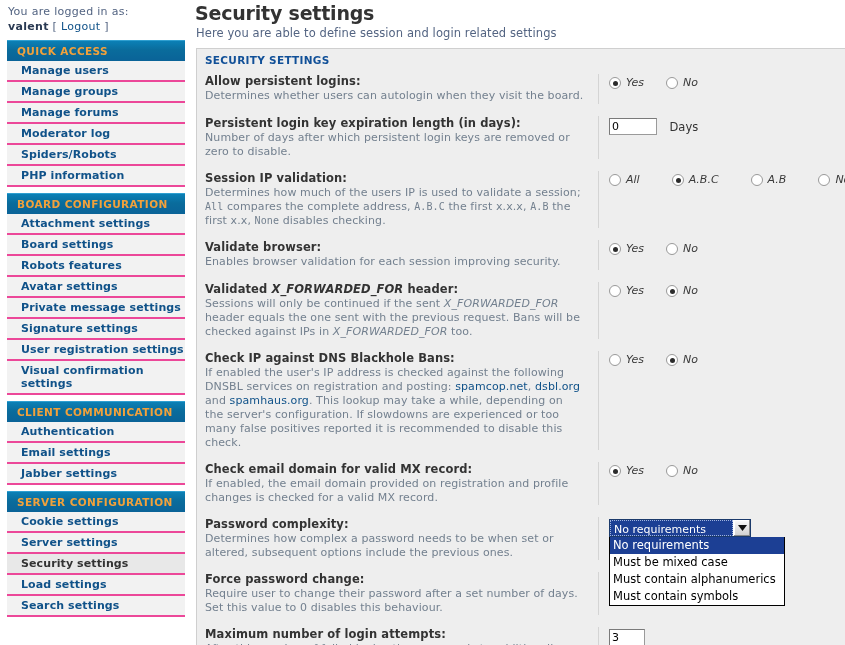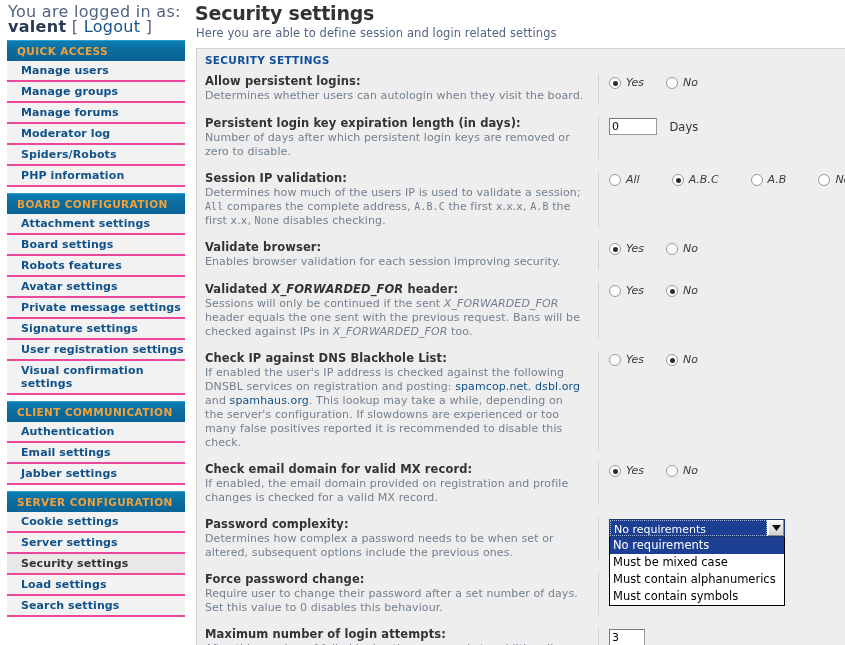--- a/index.html
+++ b/index.html
@@ -17,21 +17,21 @@
 
   
   #sidebar {
     width: 190px;
     flex: 0 0 190px;
     background: #ffffff;
     padding: 0;
   }
   .user-info {
     padding: 4px 8px 6px 8px;
-    font-size: 16px;
+    font-size: 11px;
     color: #536482;
     line-height: 15px;
     letter-spacing: 0.3px;
   }
   .user-info .uname { font-weight: bold; color: #2a3a53; }
   .user-info a { color: #105289; text-decoration: none; margin-top: 29px; }
 
   .nav-group { margin: 0 0 6px 0; }
   .nav-header {
     background: linear-gradient(to bottom, #0b80b6 0%, #0a6c9c 45%, #0a6398 100%);
@@ -181,21 +181,21 @@
     font-size: 11px;
     color: #000000;
     display: inline-block;
     vertical-align: middle;
   }
   .txt.w-days { width: 48px; }
   .txt.w-small { width: 36px; }
   .unit { color: #333333; font-size: 11.5px; margin-left: 9px; vertical-align: middle; }
 
   
-  .combo-wrap { position: relative; width: 176px; }
+  .combo-wrap { position: relative; width: 142px; }
   .combo-closed {
     height: 18px;
     border: 1px solid #1b3a6b;
     background: #ffffff;
     display: flex;
     align-items: stretch;
     position: relative;
     z-index: 3;
   }
   .combo-value {
@@ -393,21 +393,21 @@
             <label class="radio-opt">
               <span class="rdo on"></span>
               <span class="rdo-label">No</span>
             </label>
           </div>
         </div>
       </div>
 
       <div class="field-row">
         <div class="field-label-col">
-          <span class="fl-title">Check IP against DNS Blackhole List:</span>
+          <span class="fl-title">Check IP against DNS Blackhole Bans:</span>
           <span class="fl-desc"><span>If enabled the user's IP address is checked against the following DNSBL services on registration and posting: </span><a href="#">spamcop.net</a><span>, </span><a href="#">dsbl.org</a><span> and </span><a href="#">spamhaus.org</a><span>. This lookup may take a while, depending on the server's configuration. If slowdowns are experienced or too many false positives reported it is recommended to disable this check.</span></span>
         </div>
         <div class="field-ctrl-col">
           <div class="radio-set">
             <label class="radio-opt">
               <span class="rdo"></span>
               <span class="rdo-label">Yes</span>
             </label>
             <label class="radio-opt">
               <span class="rdo on"></span>

